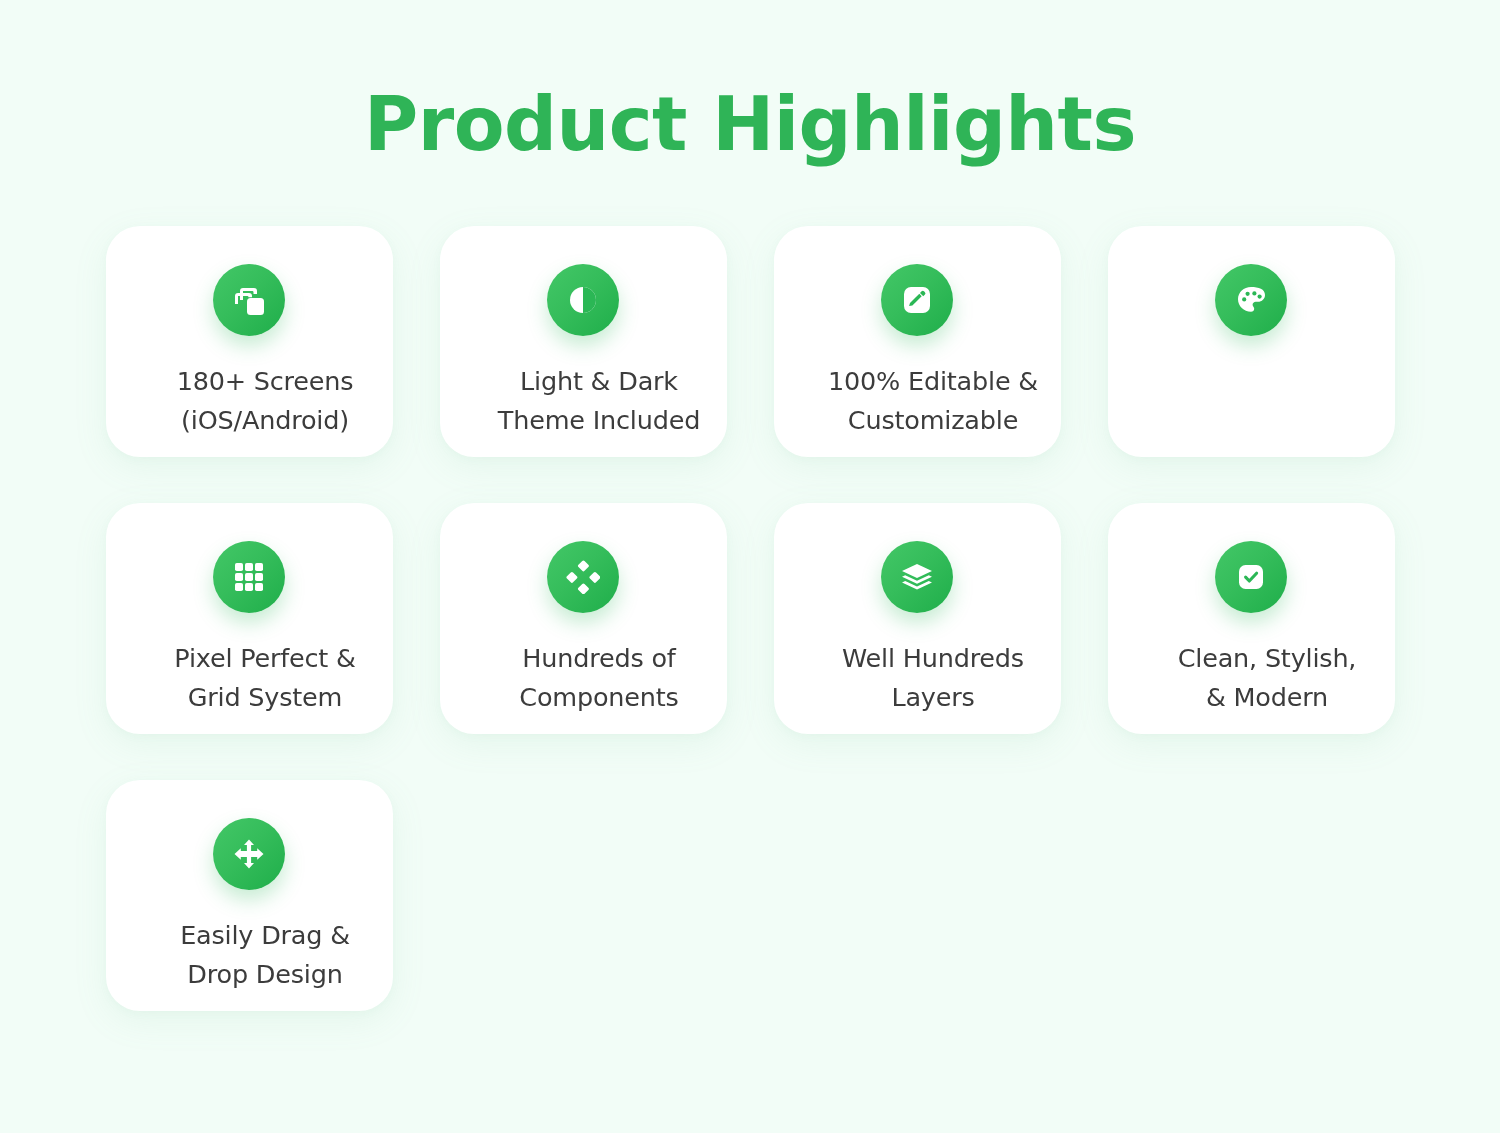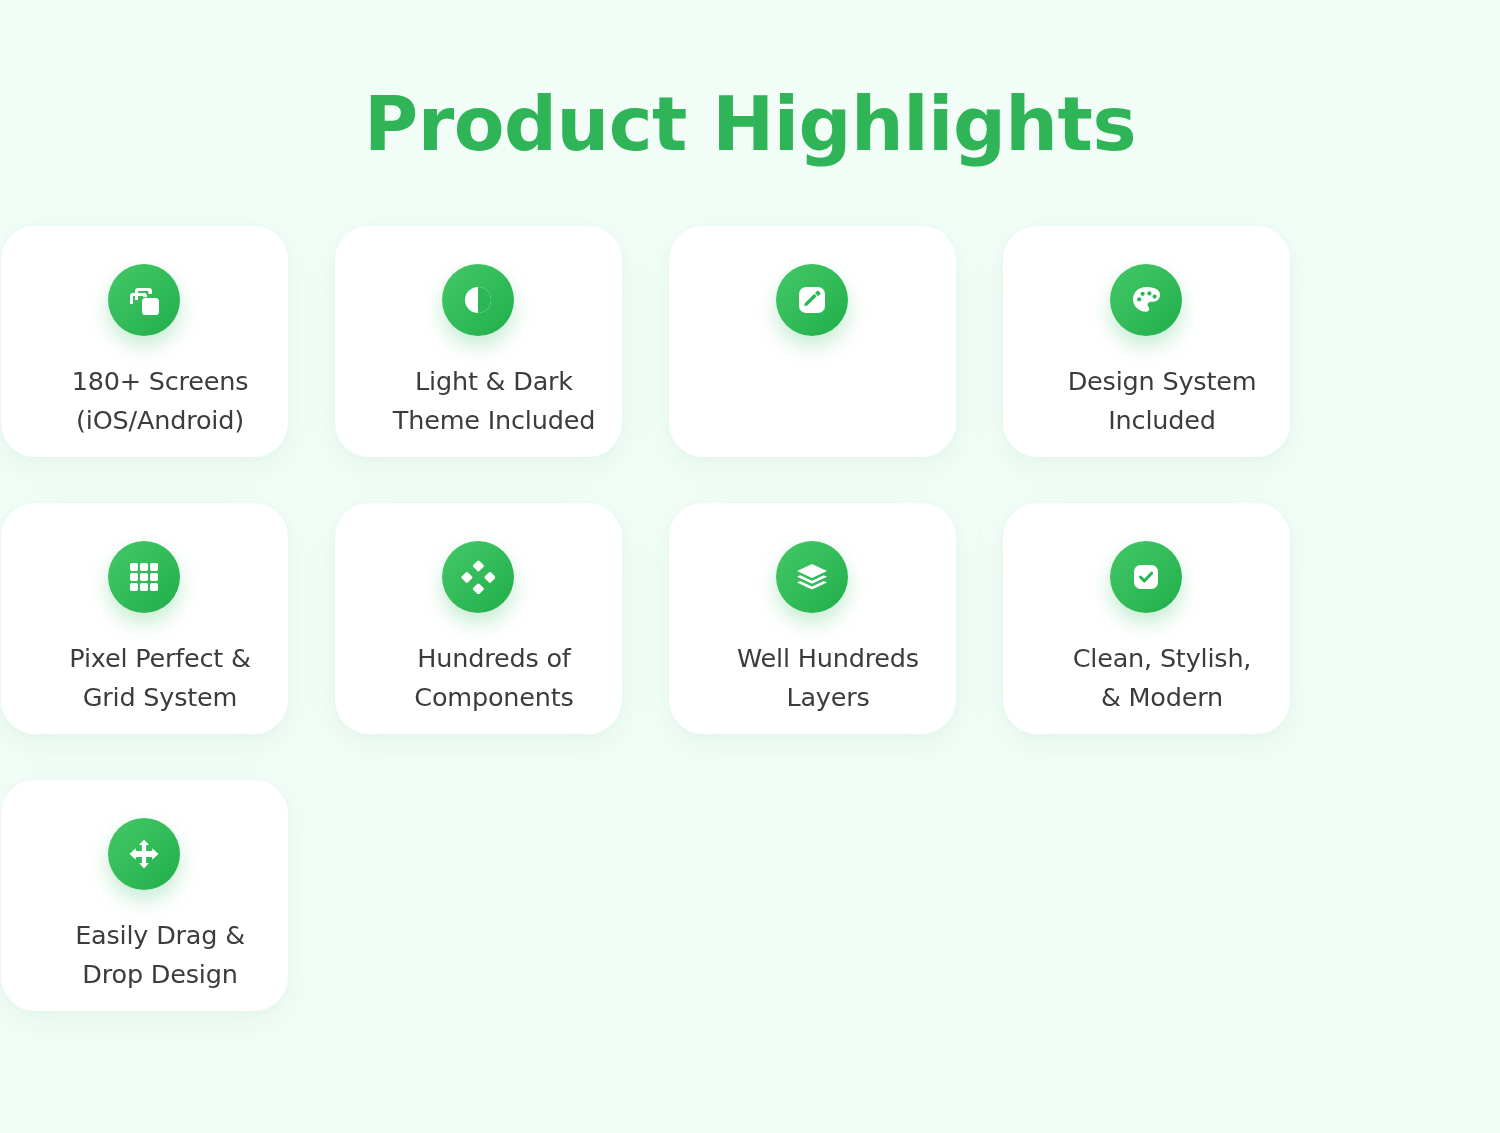--- a/index.html
+++ b/index.html
@@ -15,20 +15,21 @@
     font-family: "Liberation Sans", sans-serif;
     -webkit-font-smoothing: antialiased;
   }
 
   .page {
     position: relative;
     width: 1500px;
     height: 1133px;
     display: flex;
     flex-direction: column;
+    align-items: center;
   }
 
   
   .page-title {
     margin-top: 86px;
     font-size: 74px;
     font-weight: 700;
     letter-spacing: -0.5px;
     color: #2fb457;
     line-height: 1.05;
@@ -133,34 +134,34 @@
     </div>
 
     <div class="card">
       <div class="icon-badge">
         <svg width="34" height="34" viewBox="0 0 34 34" aria-hidden="true">
           <rect x="4" y="4" width="26" height="26" rx="7" fill="#ffffff"></rect>
           <path d="M10.5 21.6 L19.8 12.3 L22.2 14.7 L12.9 24 L9.6 24.6 Z" fill="#2bb755" transform="translate(-0.5,-1.5)"></path>
           <path d="M21 11.1 L22.6 9.5 a1.7 1.7 0 0 1 2.4 0 l0.9 0.9 a1.7 1.7 0 0 1 0 2.4 L24.3 14.4 Z" fill="#2bb755" transform="translate(-1,-1.2)"></path>
         </svg>
       </div>
+      <div class="card-label">100% Editable &amp;
+Customizable</div>
     </div>
 
     <div class="card">
       <div class="icon-badge">
         <svg width="34" height="34" viewBox="0 0 34 34" aria-hidden="true">
           <path d="M17 4 C9.8 4 4 9.4 4 16.3 c0 6.9 5.8 12.4 13 12.4 c1.8 0 3.2-1.3 3.2-3 c0-0.8-0.3-1.5-0.8-2 c-0.5-0.5-0.8-1.2-0.8-2 c0-1.6 1.4-3 3.1-3 h2.2 c4 0 7.1-3 7.1-6.8 C31 6.1 24.7 4 17 4 Z" fill="#ffffff"></path>
           <circle cx="10.2" cy="16.4" r="2.1" fill="#2bb755"></circle>
           <circle cx="13.6" cy="10.8" r="2.1" fill="#2bb755"></circle>
           <circle cx="20.4" cy="10.4" r="2.1" fill="#2bb755"></circle>
           <circle cx="25.6" cy="13.6" r="2.1" fill="#2bb755"></circle>
         </svg>
       </div>
-      <div class="card-label">Design System
-Included</div>
     </div>
 
     <div class="card">
       <div class="icon-badge">
         <svg width="32" height="32" viewBox="0 0 32 32" aria-hidden="true">
           <rect x="2" y="2" width="8" height="8" rx="1.8" fill="#ffffff"></rect>
           <rect x="12" y="2" width="8" height="8" rx="1.8" fill="#ffffff"></rect>
           <rect x="22" y="2" width="8" height="8" rx="1.8" fill="#ffffff"></rect>
           <rect x="2" y="12" width="8" height="8" rx="1.8" fill="#ffffff"></rect>
           <rect x="12" y="12" width="8" height="8" rx="1.8" fill="#ffffff"></rect>

